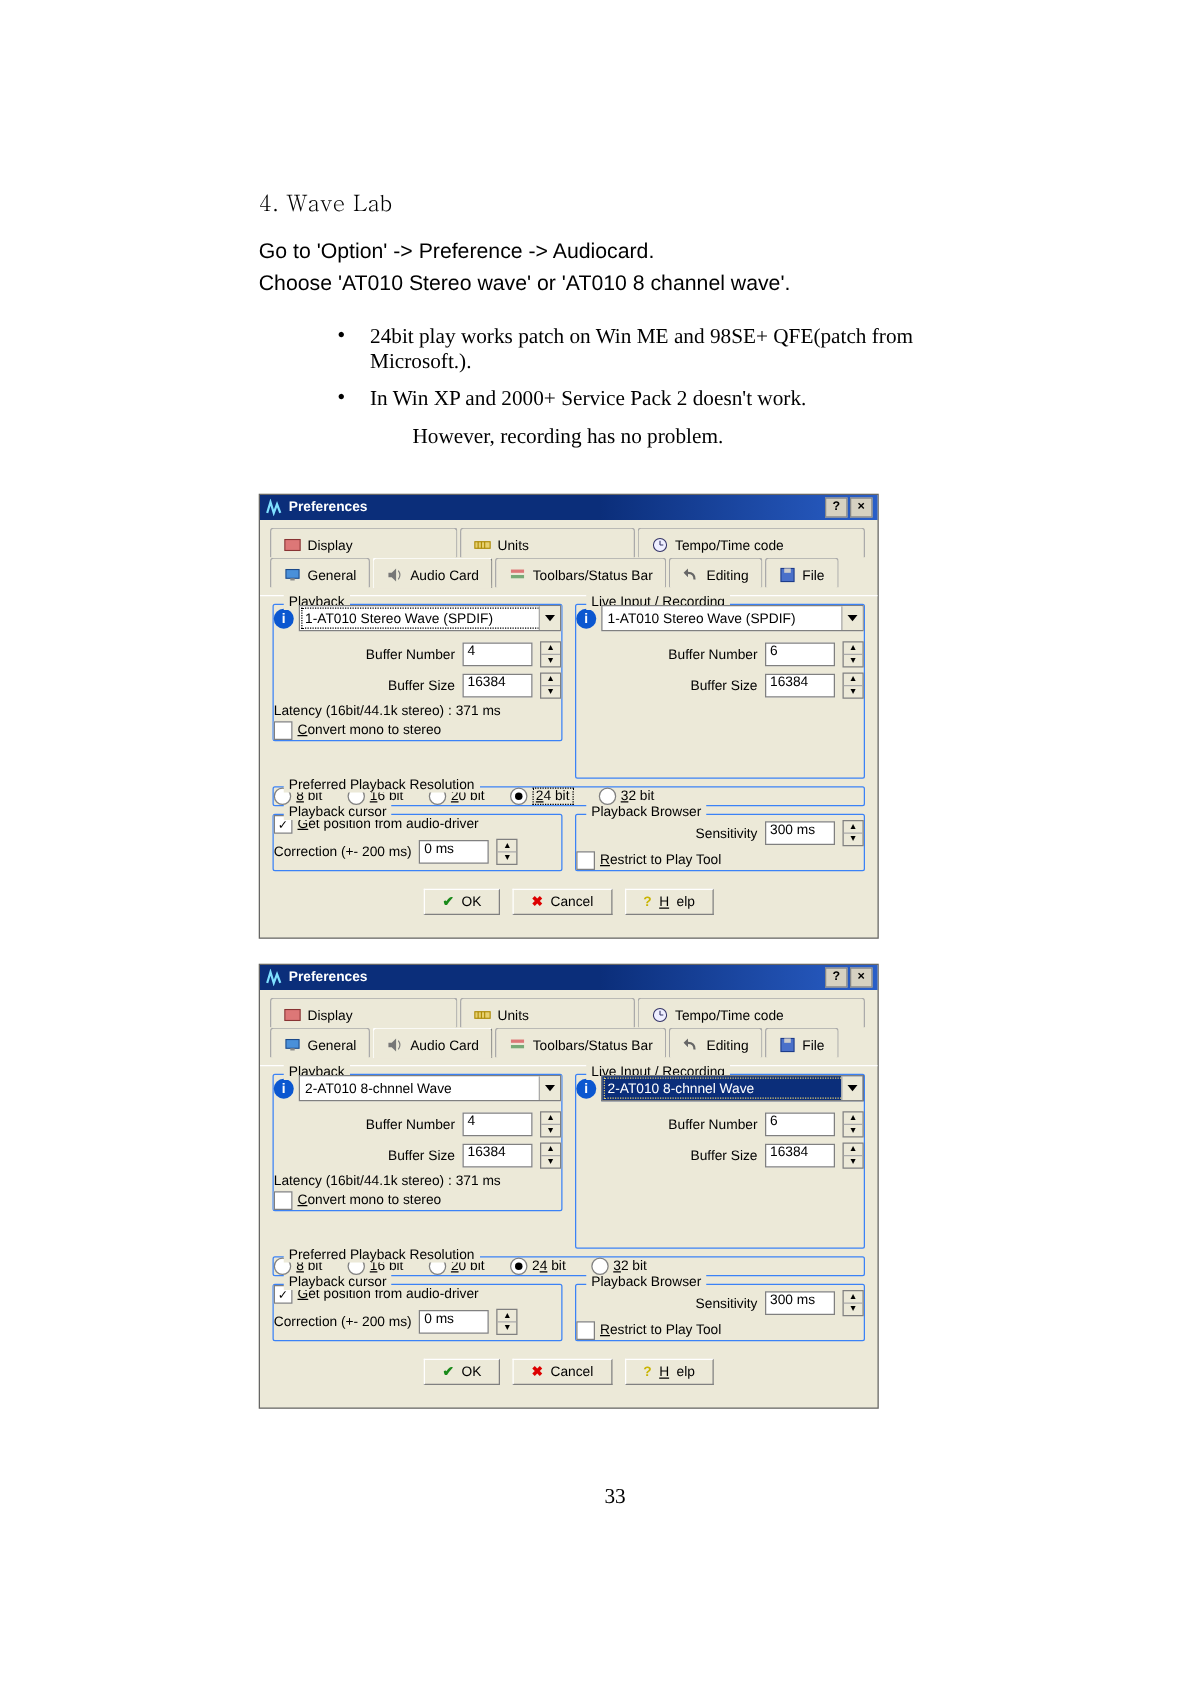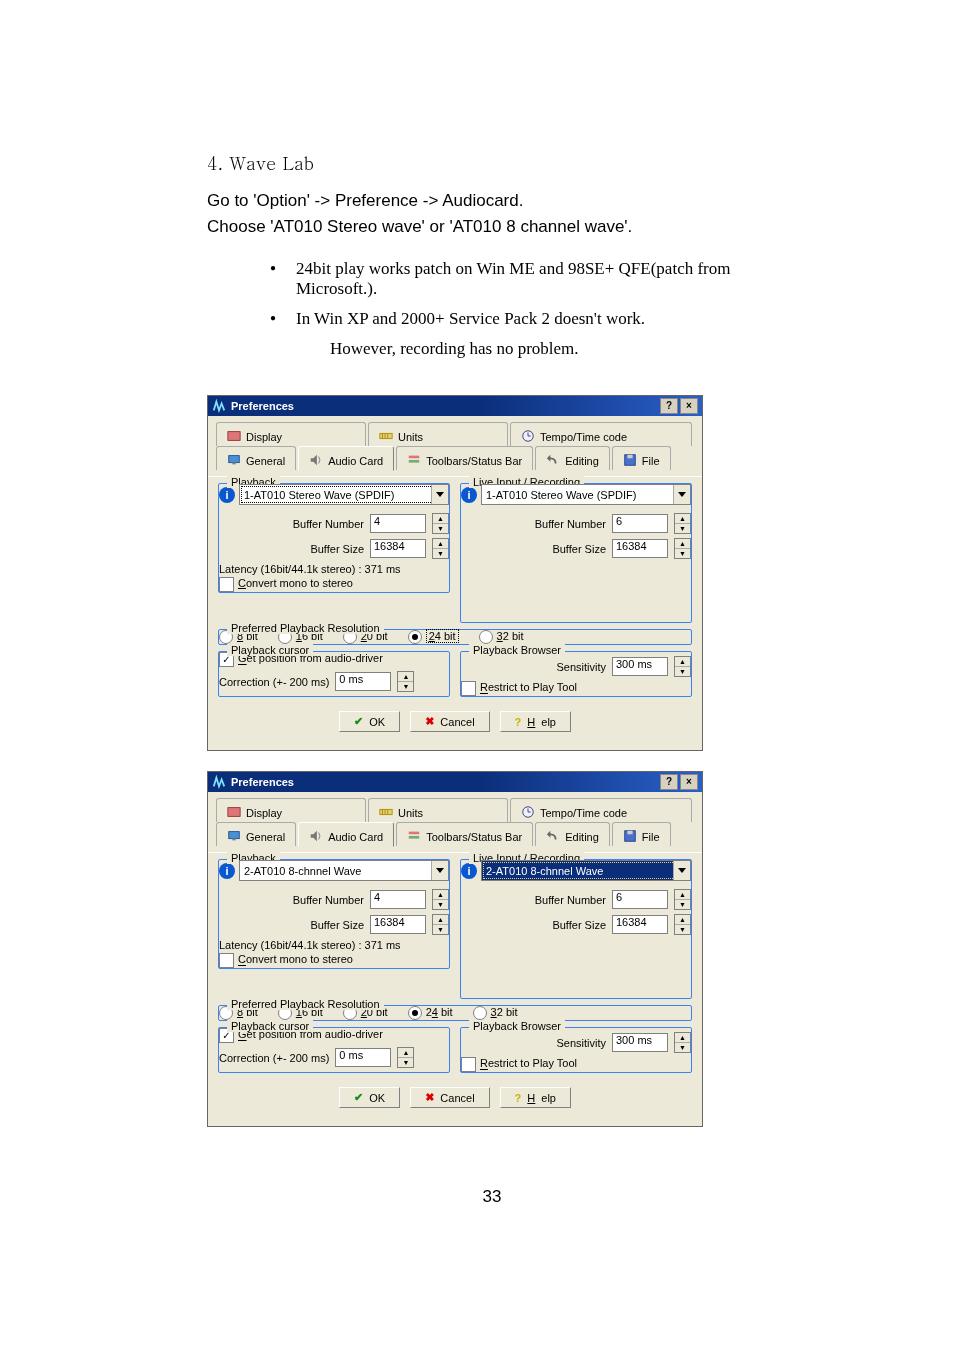--- a/index.html
+++ b/index.html
@@ -3,21 +3,21 @@
 <meta charset="utf-8">
 <style>
 body{margin:0;background:#fff;font-family:"Times New Roman",serif;font-size:17px;color:#000}
 .page{width:860px;margin:0 auto;padding:150px 130px 60px 160px;box-sizing:border-box}
 .sec-title{font-family:Batang,"Times New Roman",serif;font-size:18px;margin-bottom:16px}
 .para{margin:6px 0;font-family:Liberation Sans, sans-serif;font-size:17px}
 ul.bul{margin:22px 0 36px 55px;padding:0;list-style:none}
 ul.bul li{font-family:"Century Schoolbook","Times New Roman",serif;font-size:17px;margin:10px 0;padding-left:34px;position:relative}
 ul.bul li:before{content:"\25CF";position:absolute;left:8px;top:3px;font-size:10px}
 .cont{margin-left:34px;margin-top:10px}
-.pagenum{text-align:center;margin-top:60px;font-family:Liberation Sans, sans-serif}
+.pagenum{text-align:center;margin-top:60px;font-family:Liberation Serif, serif}
 
 .dlg{width:494px;border:1px solid #666;margin:20px 0;font-family:Tahoma,Arial,sans-serif;font-size:11px;background:#ece9d8}
 .tbar{background:linear-gradient(90deg,#0b2e7a 0%,#0b2e7a 55%,#2a5fc8 100%);color:#fff;height:20px;display:flex;align-items:center;padding:0 4px;font-weight:bold}
 .tbar .ticon{margin-right:5px}
 .tbar .spacer{flex:1}
 .tbar .tbtn{width:16px;height:14px;background:#d6d1c1;color:#000;border:1px solid #888;font-size:10px;line-height:13px;text-align:center;margin-left:2px}
 .tabs{display:flex;padding:6px 8px 0 8px}
 .tabs2{display:flex;padding:0 8px 6px 8px}
 .tab{display:flex;align-items:flex-end;padding:3px 10px;border:1px solid #aaa;border-bottom:none;background:#ece9d8;margin-right:2px;border-radius:3px 3px 0 0;height:17px}
 .tab.active{background:#ece9d8;border-top:1px solid #fff;border-left:1px solid #fff;border-right:1px solid #808080;border-bottom:1px solid #ece9d8;margin-bottom:-1px;font-weight:normal}

